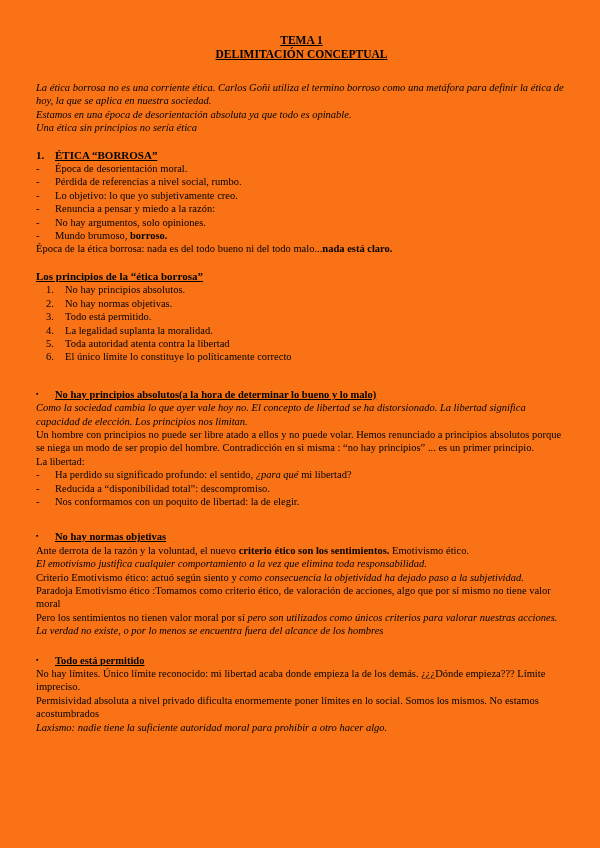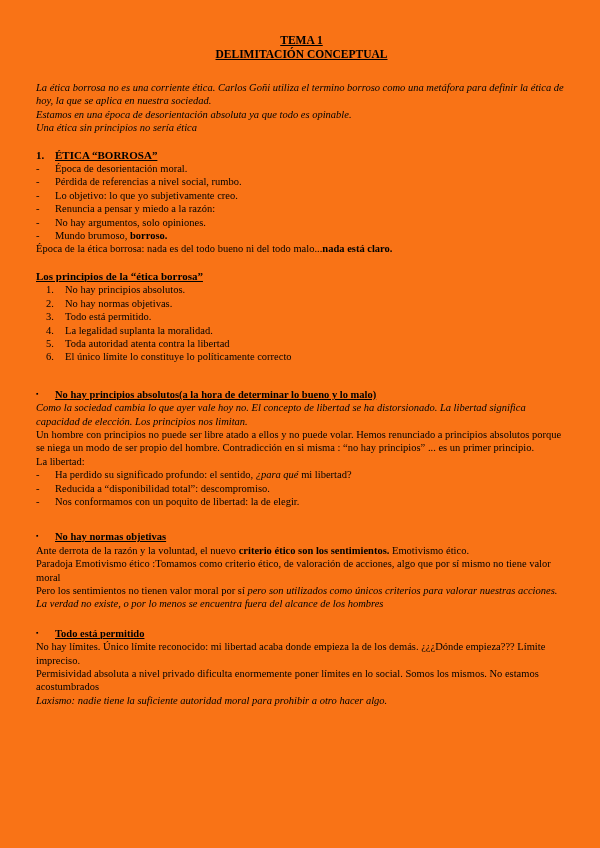--- a/index.html
+++ b/index.html
@@ -156,20 +156,22 @@
       <div class="dash-item">
         <span class="marker">-</span>
         <span class="content"><span class="run-n">Nos conformamos con un poquito de libertad: la de elegir.</span></span>
       </div>
       <div class="gap" style="height: 22px;"></div>
       <div class="hbullet">
         <span class="marker">▪</span>
         <span class="htext">No hay normas objetivas</span>
       </div>
       <div class="para"><span class="run-n">Ante derrota de la razón y la voluntad, el nuevo </span><span class="run-b">criterio ético son los sentimientos.</span><span class="run-n"> Emotivismo ético.</span></div>
+      <div class="para"><span class="run-i">El emotivismo justifica cualquier comportamiento a la vez que elimina toda responsabilidad.</span></div>
+      <div class="para"><span class="run-n">Criterio Emotivismo ético: actuó según siento y </span><span class="run-i">como consecuencia la objetividad ha dejado paso a la subjetividad.</span></div>
       <div class="para"><span class="run-n">Paradoja Emotivismo ético :Tomamos como criterio ético, de valoración de acciones, algo que por sí mismo no tiene valor moral</span></div>
       <div class="para"><span class="run-n">Pero los sentimientos no tienen valor moral por sí </span><span class="run-i">pero son utilizados como únicos criterios para valorar nuestras acciones.</span></div>
       <div class="para"><span class="run-i">La verdad no existe, o por lo menos se encuentra fuera del alcance de los hombres</span></div>
       <div class="gap" style="height: 16px;"></div>
       <div class="hbullet">
         <span class="marker">▪</span>
         <span class="htext">Todo está permitido</span>
       </div>
       <div class="para"><span class="run-n">No hay límites. Único límite reconocido: mi libertad acaba donde empieza la de los demás. ¿¿¿Dónde empieza??? Límite impreciso.</span></div>
       <div class="para"><span class="run-n">Permisividad absoluta a nivel privado dificulta enormemente poner límites en lo social. Somos los mismos. No estamos acostumbrados</span></div>

